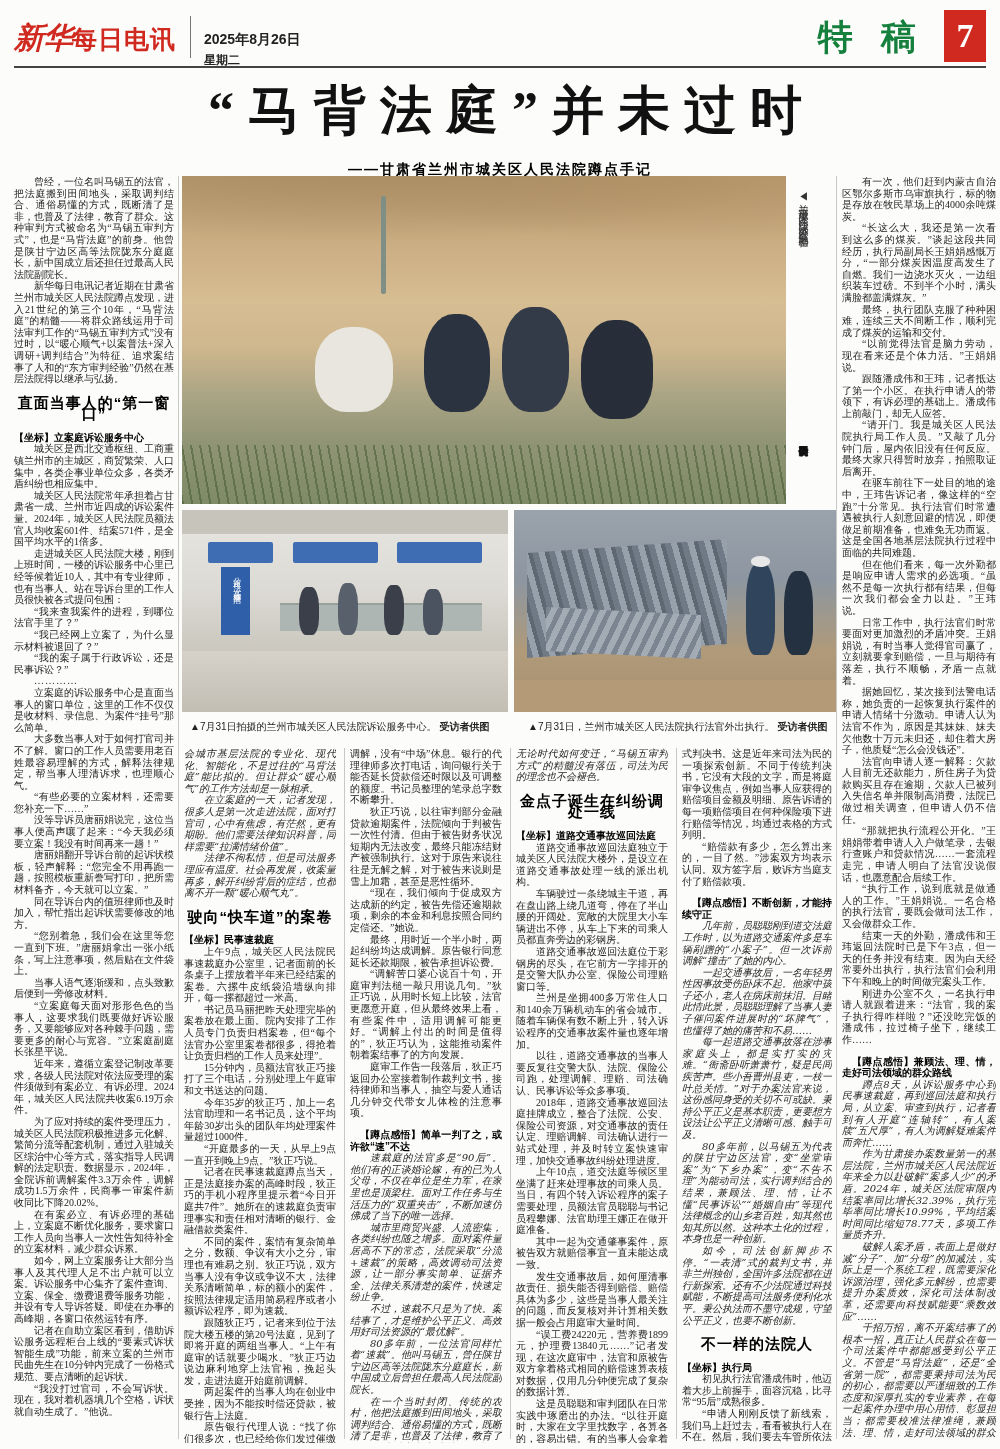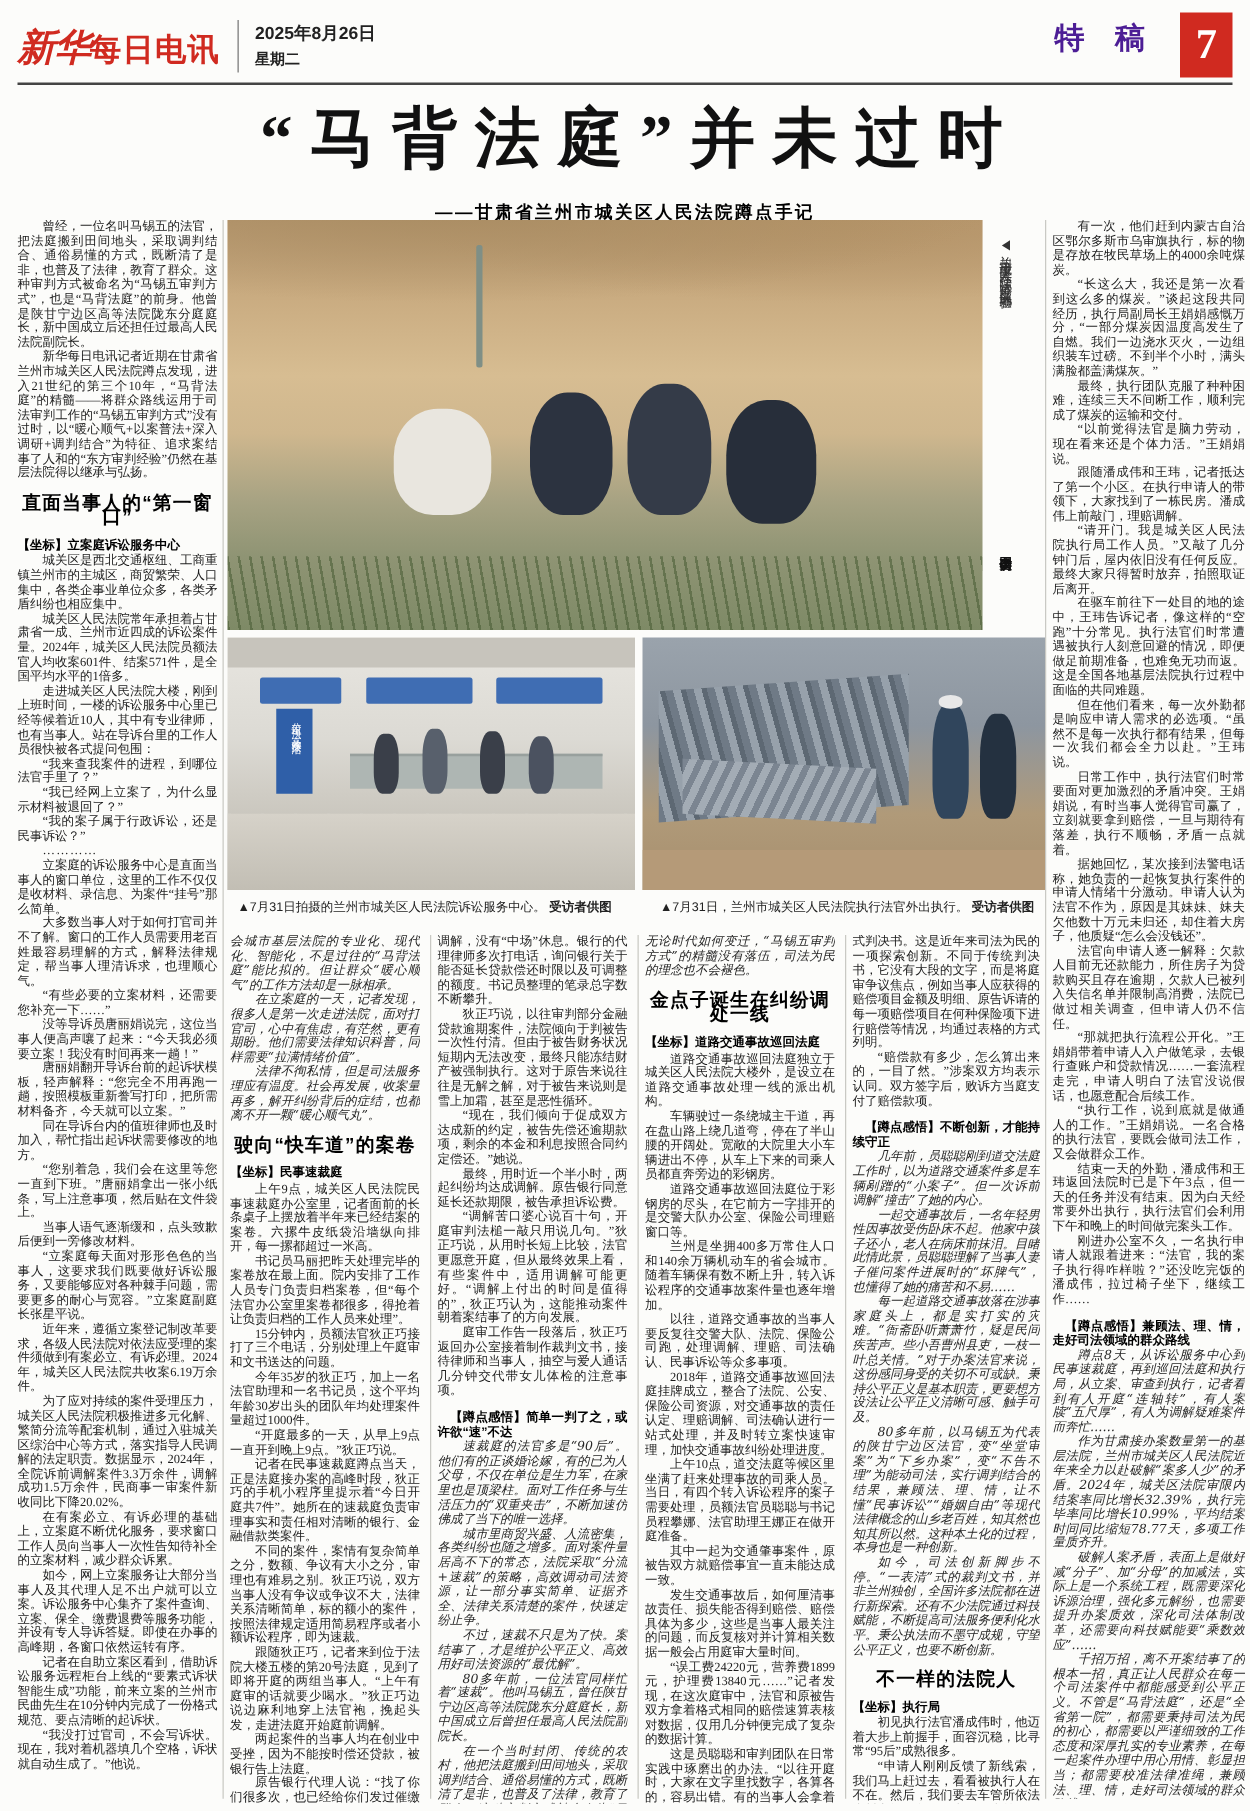--- a/index.html
+++ b/index.html
@@ -5,23 +5,23 @@
   html,body{margin:0;padding:0;background:#e8e8e4;}
   .page{position:relative;width:1000px;height:1449px;background:#fcfcfa;margin:0 auto;overflow:hidden;
         font-family:"Liberation Serif","DejaVu Serif",serif;color:#1c1c1c;}
   
   .masthead{position:absolute;left:14px;top:12px;right:14px;height:50px;}
   .logo{position:absolute;left:0;top:6px;display:flex;align-items:baseline;color:#d02a20;}
   .logo .script{font-size:30px;font-weight:bold;font-style:italic;font-family:"DejaVu Serif",serif;letter-spacing:-1px;}
   .logo .rest{font-size:25px;font-weight:bold;font-family:"Liberation Sans",sans-serif;letter-spacing:1px;}
   .mast-divider{position:absolute;left:176px;top:4px;width:1px;height:42px;background:#777;}
   .dateblock{position:absolute;left:190px;top:6px;font-family:"Liberation Sans",sans-serif;color:#222;}
-  .dateblock .d1{font-size:14px;font-weight:bold;}
+  .dateblock .d1{font-size:14px;font-weight:bold;margin-top:13px;}
   .dateblock .d2{font-size:12px;font-weight:bold;margin-top:3px;}
-  .section-label{position:absolute;right:62px;top:2px;color:#4c1d95;font-size:24px;font-weight:bold;
+  .section-label{position:absolute;right:62px;top:2px;color:#15803d;font-size:35px;font-weight:bold;
                  font-family:"DejaVu Serif",serif;letter-spacing:8px;}
   .page-no{position:absolute;right:0;top:-2px;width:42px;height:52px;background:#d02a20;color:#fff;
            font-family:"Liberation Serif",serif;font-size:34px;font-weight:bold;display:flex;align-items:center;justify-content:center;}
   .mast-rule{position:absolute;left:14px;right:14px;top:66px;height:2px;background:#444;}
   
   .headline{position:absolute;left:0;top:76px;width:100%;text-align:center;}
   .headline .title{font-size:52px;font-weight:900;letter-spacing:14px;color:#111;
                    font-family:"Liberation Serif","DejaVu Serif",serif;padding-left:24px;}
   .headline .subtitle{margin-top:15px;font-size:14px;font-weight:bold;letter-spacing:2px;color:#000000;
                       font-family:"Liberation Sans",sans-serif;}
@@ -29,21 +29,21 @@
   .col{position:absolute;overflow:hidden;font-size:10px;line-height:11.6px;text-align:justify;}
   .blk{margin:0;}
   .blk-p,.blk-p0,.blk-kai,.blk-kai0,.blk-dots{}
   .blk-p{text-indent:2em;}
   .blk-p0{text-indent:0;}
   .blk-dots{text-indent:2em;letter-spacing:1px;}
   .blk-kai{text-indent:2em;font-style:italic;font-family:"DejaVu Serif",serif;color:#252525;}
   .blk-kai0{text-indent:0;font-style:italic;font-family:"DejaVu Serif",serif;color:#252525;}
   .blk-h{font-size:15px;font-weight:bold;text-align:center;font-family:"Liberation Sans",sans-serif;
          margin:12px 0 9px;text-indent:0;letter-spacing:1px;color:#000;}
-  .blk-sub{font-weight:bold;font-family:Liberation Mono, monospace;text-indent:0;color:#000;margin-top:12px;}
+  .blk-sub{font-weight:bold;font-family:Liberation Serif, serif;text-indent:0;color:#000;margin-top:12px;}
   .blk-bold{font-weight:bold;font-family:"Liberation Sans",sans-serif;text-indent:1em;color:#000;margin-top:10px;}
   .vrule{position:absolute;width:1px;background:#c9c9c4;}
   
   .photo{position:absolute;overflow:hidden;}
   .ph-caption{position:absolute;font-size:10px;line-height:13px;font-family:"Liberation Sans",sans-serif;color:#222;}
   .ph-caption b{font-weight:bold;}
   .vcaption{position:absolute;writing-mode:vertical-rl;font-size:10px;letter-spacing:2px;color:#333;
             font-family:"Liberation Sans",sans-serif;}
   .vcredit{position:absolute;writing-mode:vertical-rl;font-size:10px;font-weight:bold;color:#111;
            font-family:"Liberation Sans",sans-serif;}
@@ -253,21 +253,21 @@
       <div class="blk blk-h">不一样的法院人</div>
       <div class="blk blk-sub">【坐标】执行局</div>
       <div class="blk blk-p">初见执行法官潘成伟时，他迈着大步上前握手，面容沉稳，比寻常“95后”成熟很多。</div>
       <div class="blk blk-p">“申请人刚刚反馈了新线索，我们马上赶过去，看看被执行人在不在。然后，我们要去车管所依法查封车辆，争取在中午下班前赶到另一个小区，还有一套房产需要我们勘验。”迅速规划好上午的外勤路线，他喊上同样年轻的执行员王玮，带着记者驾车驶出了法院。</div>
     </div>
   <div class="col" style="left:842px;top:176px;width:154px;height:1263px;">
       <div class="blk blk-p">有一次，他们赶到内蒙古自治区鄂尔多斯市乌审旗执行，标的物是存放在牧民草场上的4000余吨煤炭。</div>
       <div class="blk blk-p">“长这么大，我还是第一次看到这么多的煤炭。”谈起这段共同经历，执行局副局长王娟娟感慨万分，“一部分煤炭因温度高发生了自燃。我们一边浇水灭火，一边组织装车过磅。不到半个小时，满头满脸都盖满煤灰。”</div>
       <div class="blk blk-p">最终，执行团队克服了种种困难，连续三天不间断工作，顺利完成了煤炭的运输和交付。</div>
       <div class="blk blk-p">“以前觉得法官是脑力劳动，现在看来还是个体力活。”王娟娟说。</div>
-      <div class="blk blk-p">跟随潘成伟和王玮，记者抵达了第一个小区。在执行申请人的带领下，大家找到了一栋民房。潘成伟上前敲门，理赔调解。</div>
+      <div class="blk blk-p">跟随潘成伟和王玮，记者抵达了第一个小区。在执行申请人的带领下，有诉必理的基础上。潘成伟上前敲门，却无人应答。</div>
       <div class="blk blk-p">“请开门。我是城关区人民法院执行局工作人员。”又敲了几分钟门后，屋内依旧没有任何反应。最终大家只得暂时放弃，拍照取证后离开。</div>
       <div class="blk blk-p">在驱车前往下一处目的地的途中，王玮告诉记者，像这样的“空跑”十分常见。执行法官们时常遭遇被执行人刻意回避的情况，即便做足前期准备，也难免无功而返。这是全国各地基层法院执行过程中面临的共同难题。</div>
       <div class="blk blk-p">但在他们看来，每一次外勤都是响应申请人需求的必选项。“虽然不是每一次执行都有结果，但每一次我们都会全力以赴。”王玮说。</div>
       <div class="blk blk-p">日常工作中，执行法官们时常要面对更加激烈的矛盾冲突。王娟娟说，有时当事人觉得官司赢了，立刻就要拿到赔偿，一旦与期待有落差，执行不顺畅，矛盾一点就着。</div>
       <div class="blk blk-p">据她回忆，某次接到法警电话称，她负责的一起恢复执行案件的申请人情绪十分激动。申请人认为法官不作为，原因是其妹妹、妹夫欠他数十万元未归还，却住着大房子，他质疑“怎么会没钱还”。</div>
       <div class="blk blk-p">法官向申请人逐一解释：欠款人目前无还款能力，所住房子为贷款购买且存在逾期，欠款人已被列入失信名单并限制高消费，法院已做过相关调查，但申请人仍不信任。</div>
       <div class="blk blk-p">“那就把执行流程公开化。”王娟娟带着申请人入户做笔录，去银行查账户和贷款情况……一套流程走完，申请人明白了法官没说假话，也愿意配合后续工作。</div>
       <div class="blk blk-p">“执行工作，说到底就是做通人的工作。”王娟娟说。一名合格的执行法官，要既会做司法工作，又会做群众工作。</div>
       <div class="blk blk-p">结束一天的外勤，潘成伟和王玮返回法院时已是下午3点，但一天的任务并没有结束。因为白天经常要外出执行，执行法官们会利用下午和晚上的时间做完案头工作。</div>
       <div class="blk blk-p">刚进办公室不久，一名执行申请人就跟着进来：“法官，我的案子执行得咋样啦？”还没吃完饭的潘成伟，拉过椅子坐下，继续工作……</div>

